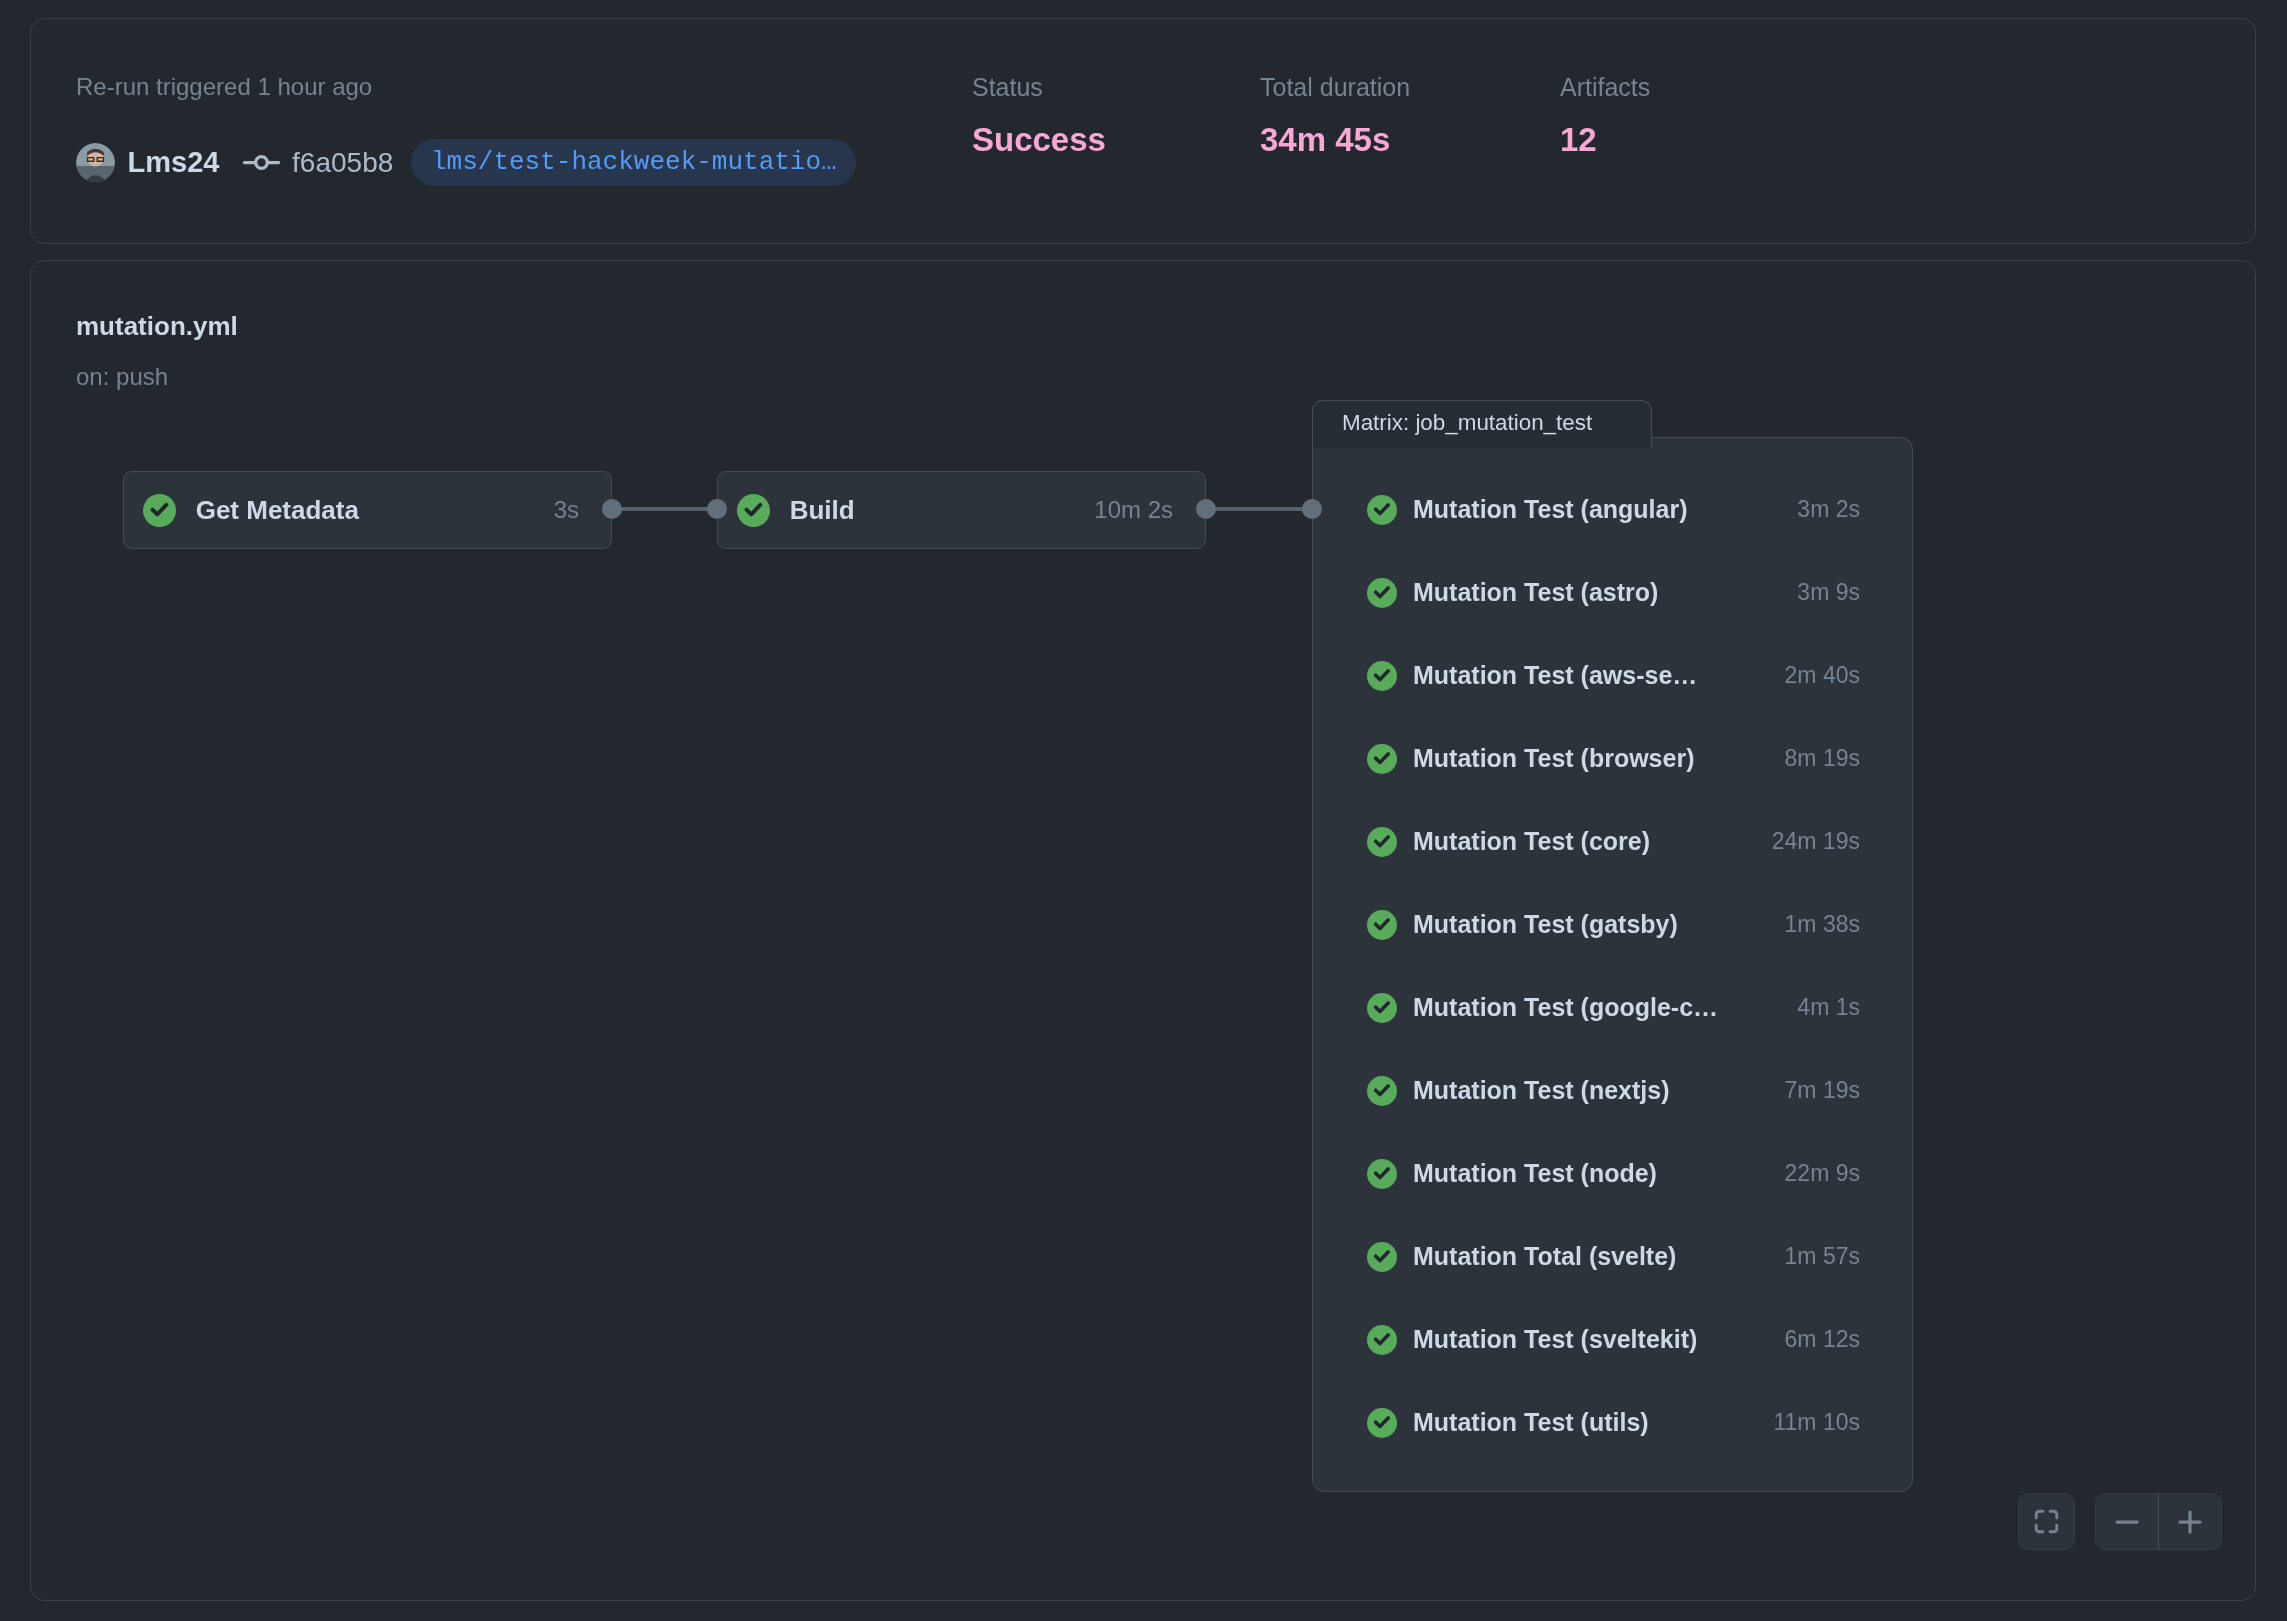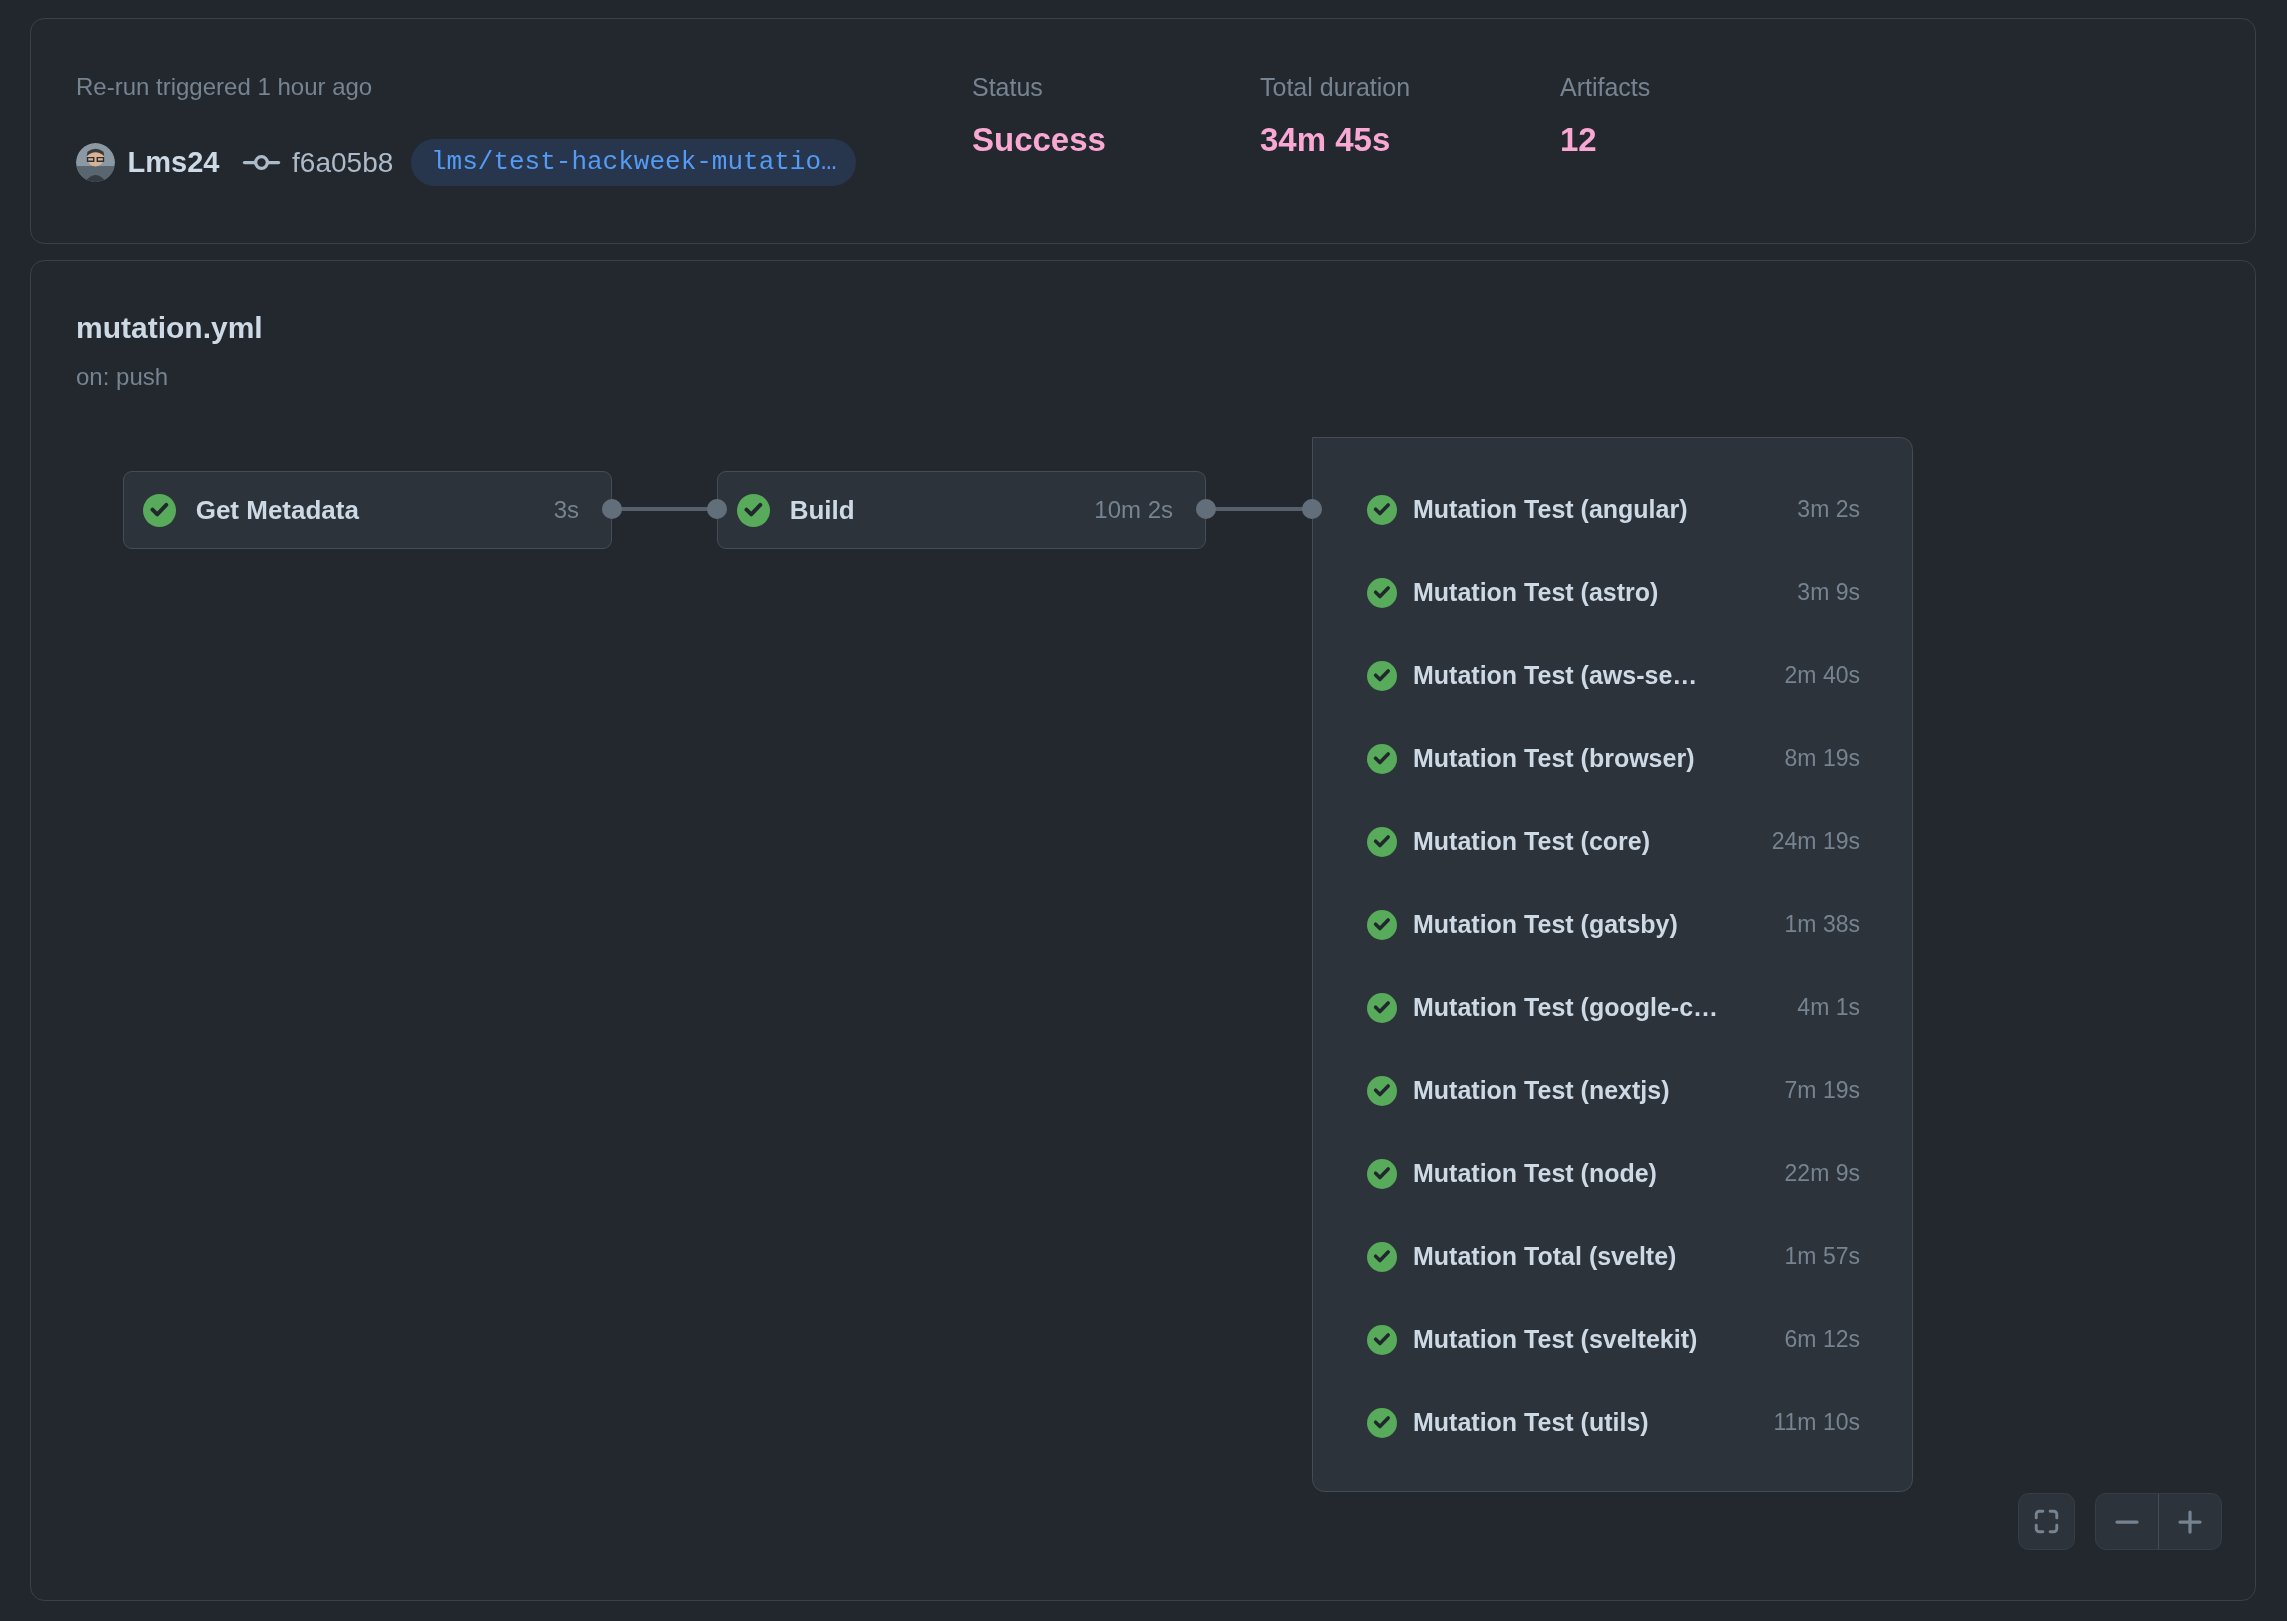--- a/index.html
+++ b/index.html
@@ -44,21 +44,21 @@
   }
   .stat { position: absolute; top: 0; height: 201px; }
   .stat .stat-label { position: absolute; top: 54px; font-size: 25px; color: #768390; white-space: nowrap; }
   .stat .stat-value { position: absolute; top: 102px; font-size: 33px; font-weight: 700; color: #f9a8d4; white-space: nowrap; }
   .stat-status   { left: 941px; }
   .stat-duration { left: 1229px; }
   .stat-artifacts{ left: 1529px; }
 
   
   .graph-card { left: 30px; top: 260px; width: 2226px; height: 1341px; }
-  .wf-title { position: absolute; left: 45px; top: 50px; font-size: 30px; font-weight: 700; color: #cdd9e5; }
+  .wf-title { position: absolute; left: 45px; top: 50px; font-size: 26px; font-weight: 700; color: #cdd9e5; }
   .wf-trigger { position: absolute; left: 45px; top: 102px; font-size: 24px; color: #768390; }
 
   
   .node {
     position: absolute; width: 489px; height: 78px;
     background: #2d333b; border: 1.8px solid #444c56; border-radius: 9px;
     display: flex; align-items: center;
     padding: 0 32px 0 19px; cursor: pointer;
   }
   .node-get-metadata { left: 92px; top: 210px; }
@@ -182,20 +182,23 @@
 
   <div class="node node-build">
     <svg class="check" viewBox="0 0 16 16">
       <circle cx="8" cy="8" r="8" fill="#57ab5a"></circle>
       <path d="M11.3 5.3 L6.9 9.9 L4.6 7.6" fill="none" stroke="#22272e" stroke-width="1.9" stroke-linecap="round" stroke-linejoin="round"></path>
     </svg>
     <span class="node-label">Build</span>
     <span class="node-duration">10m 2s</span>
   </div>
 
+  <div class="matrix-tab">
+    <span class="matrix-tab-label">Matrix: job_mutation_test</span>
+  </div>
   <div class="matrix-panel">
 
       <div class="mrow">
         <svg class="check" viewBox="0 0 16 16">
           <circle cx="8" cy="8" r="8" fill="#57ab5a"></circle>
           <path d="M11.3 5.3 L6.9 9.9 L4.6 7.6" fill="none" stroke="#22272e" stroke-width="1.9" stroke-linecap="round" stroke-linejoin="round"></path>
         </svg>
         <span class="mlabel">Mutation Test (angular)</span>
         <span class="mdur">3m 2s</span>
       </div>

